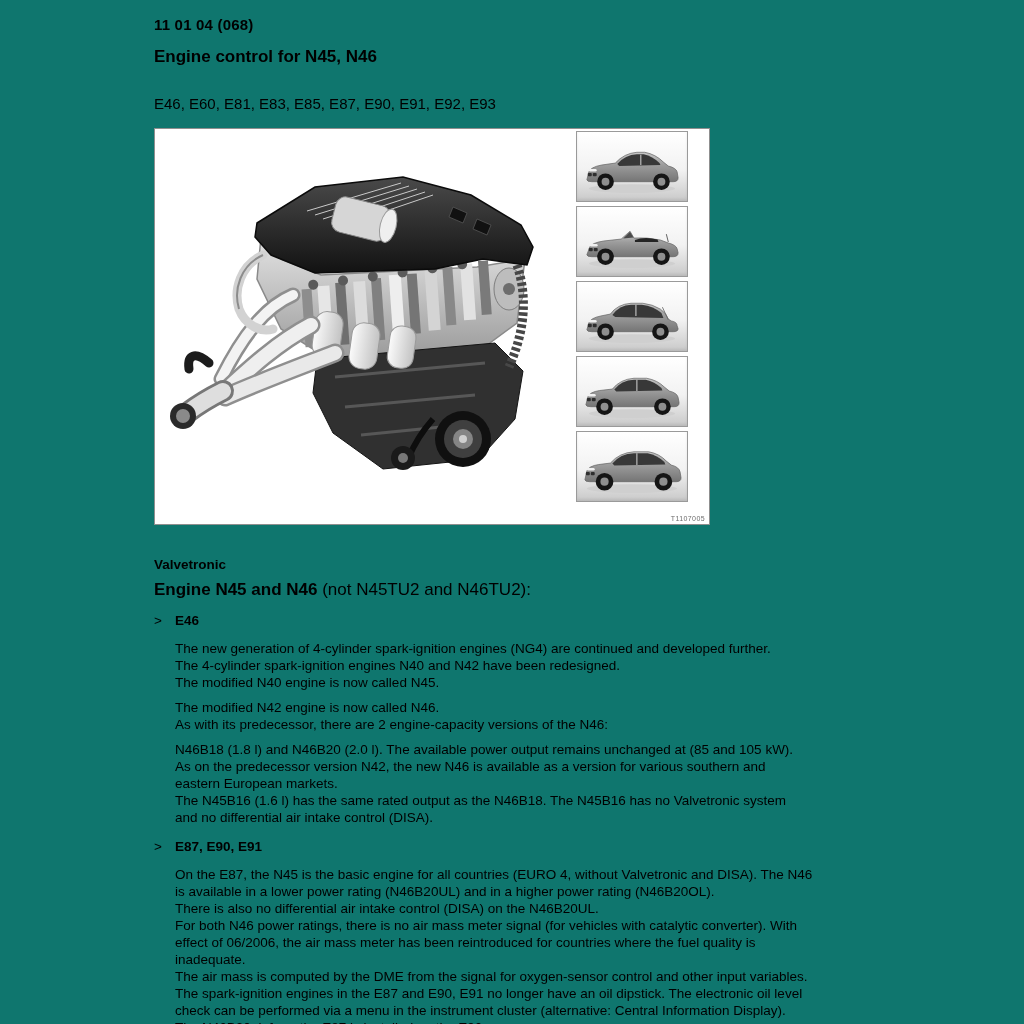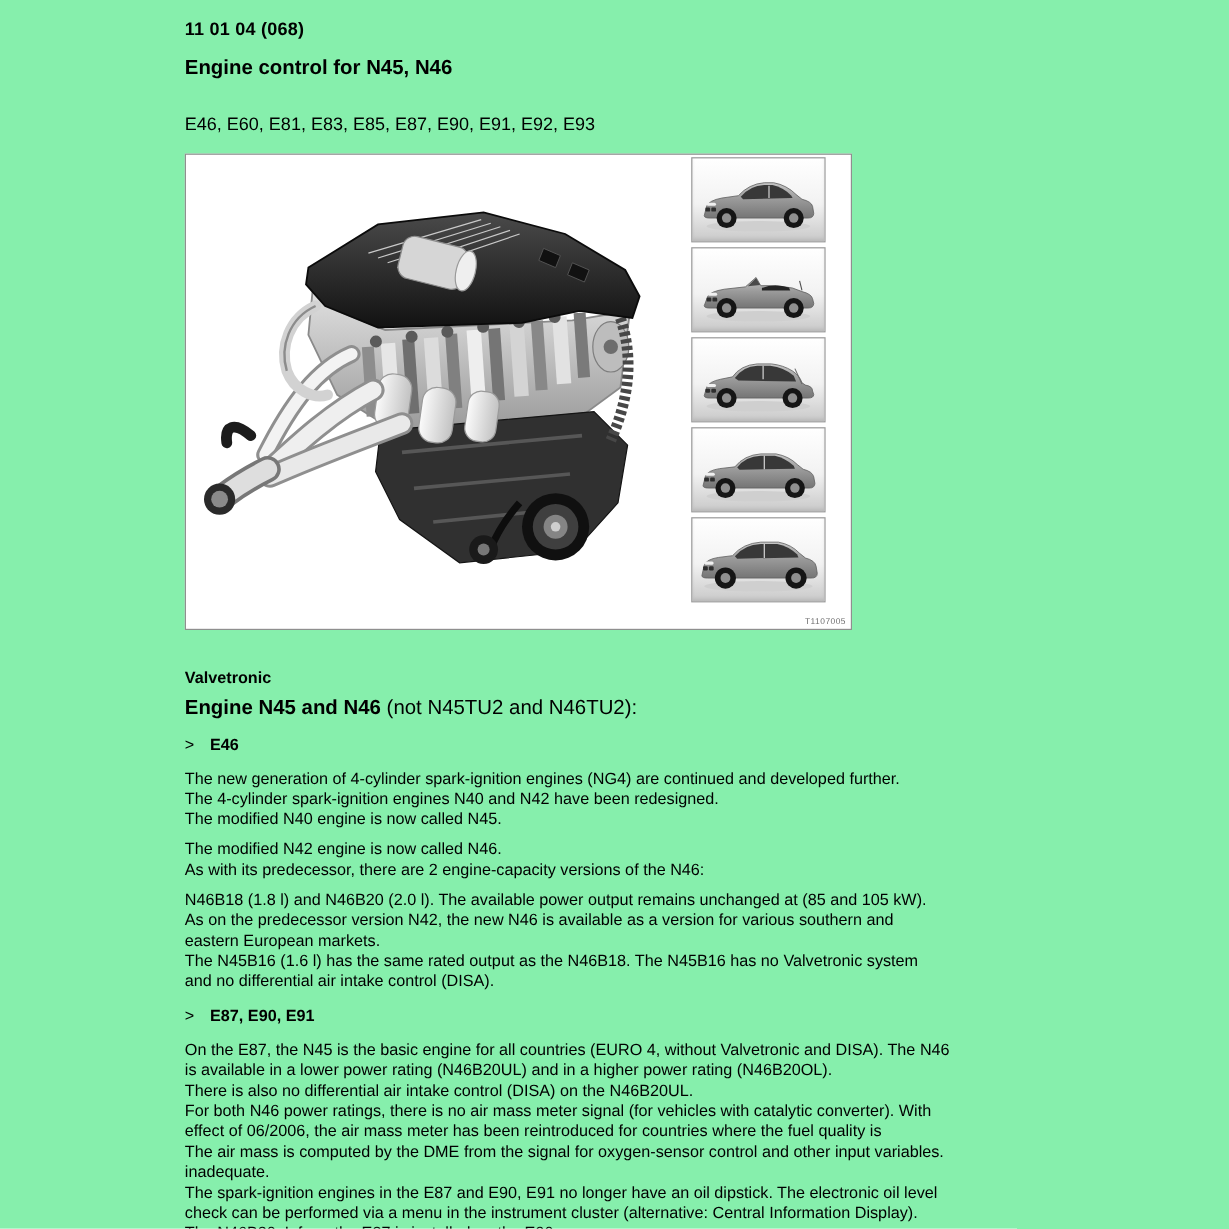--- a/index.html
+++ b/index.html
@@ -1,18 +1,18 @@
 <!DOCTYPE html>
 <html><head>
 <meta charset="utf-8">
 <style>
   * { margin:0; padding:0; box-sizing:border-box; }
   html,body { background:#ffffff; }
   .page {
-    position:relative; width:1024px; height:1024px; background:#86efac;
+    position:relative; width:1024px; height:1024px; background:#0f766e;
     font-family:"Liberation Sans", sans-serif; color:#000; overflow:hidden;padding-left:24px;
   }
   .content { position:absolute; left:154px; top:0; width:740px; }
   .doc-code { padding-top:16px; font-size:15px; font-weight:bold; letter-spacing:0.2px; }
   .doc-title { margin-top:14px; font-size:17px; font-weight:bold; }
   .doc-models { margin-top:28px; font-size:15px; }
 
   .figure {
     position:relative; margin-top:16px; width:556px; height:397px;
     border:1px solid #8f8f8f; background:#fff;
@@ -34,21 +34,21 @@
     position:absolute; right:4px; bottom:2px; font-size:7px; color:#6d6d6d; letter-spacing:0.4px;
   }
 
   .intro-heading { margin-top:32px; font-size:13.5px; font-weight:bold; }
   .subject-line { margin-top:8px; font-size:17px; }
   .subject-line .b { font-weight:bold; }
 
   .section { margin-top:11px; }
   .sec-head { display:flex; font-size:13.5px; font-weight:bold; margin-top:13px; }
   .sec-head .marker { width:21px; font-weight:normal; }
-  .sec-body { margin-top:12px; }
+  .sec-body { margin-left:21px; margin-top:12px; }
   .para { margin-bottom:8px; }
   .para .line { font-size:13.5px; line-height:17px; white-space:nowrap; }
   .para .line b, .para .line .bold { font-weight:normal; }
 </style>
 </head>
 <body>
 
 <div class="page">
   <div class="content">
 
@@ -305,22 +305,22 @@
         <span class="marker">&gt;</span>
         <span class="sec-title">E87, E90, E91</span>
       </div>
       <div class="sec-body">
         <div class="para">
             <div class="line"><span>On the E87, the N45 is the basic engine for all countries (EURO 4, without Valvetronic and DISA). The N46</span></div>
             <div class="line"><span>is available in a lower power rating (N46B20UL) and in a higher power rating (N46B20OL).</span></div>
             <div class="line"><span>There is also no differential air intake control (DISA) on the N46B20UL.</span></div>
             <div class="line"><span>For both N46 power ratings, there is no air mass meter signal (for vehicles with catalytic converter). With</span></div>
             <div class="line"><span>effect of 06/2006, the air mass meter has been reintroduced for countries where the fuel quality is</span></div>
+            <div class="line"><span>inadequate.</span></div>
             <div class="line"><span>The air mass is computed by the DME from the signal for oxygen-sensor control and other input variables.</span></div>
-            <div class="line"><span>inadequate.</span></div>
             <div class="line"><span>The spark-ignition engines in the E87 and E90, E91 no longer have an oil dipstick. The electronic oil level</span></div>
             <div class="line"><span>check can be performed via a menu in the instrument cluster (alternative: Central Information Display).</span></div>
             <div class="line"><span>The N46B20oL from the E87 is installed on the E90.</span></div>
           </div>
       </div>
     </div>
 
   </div>
 </div>
 

